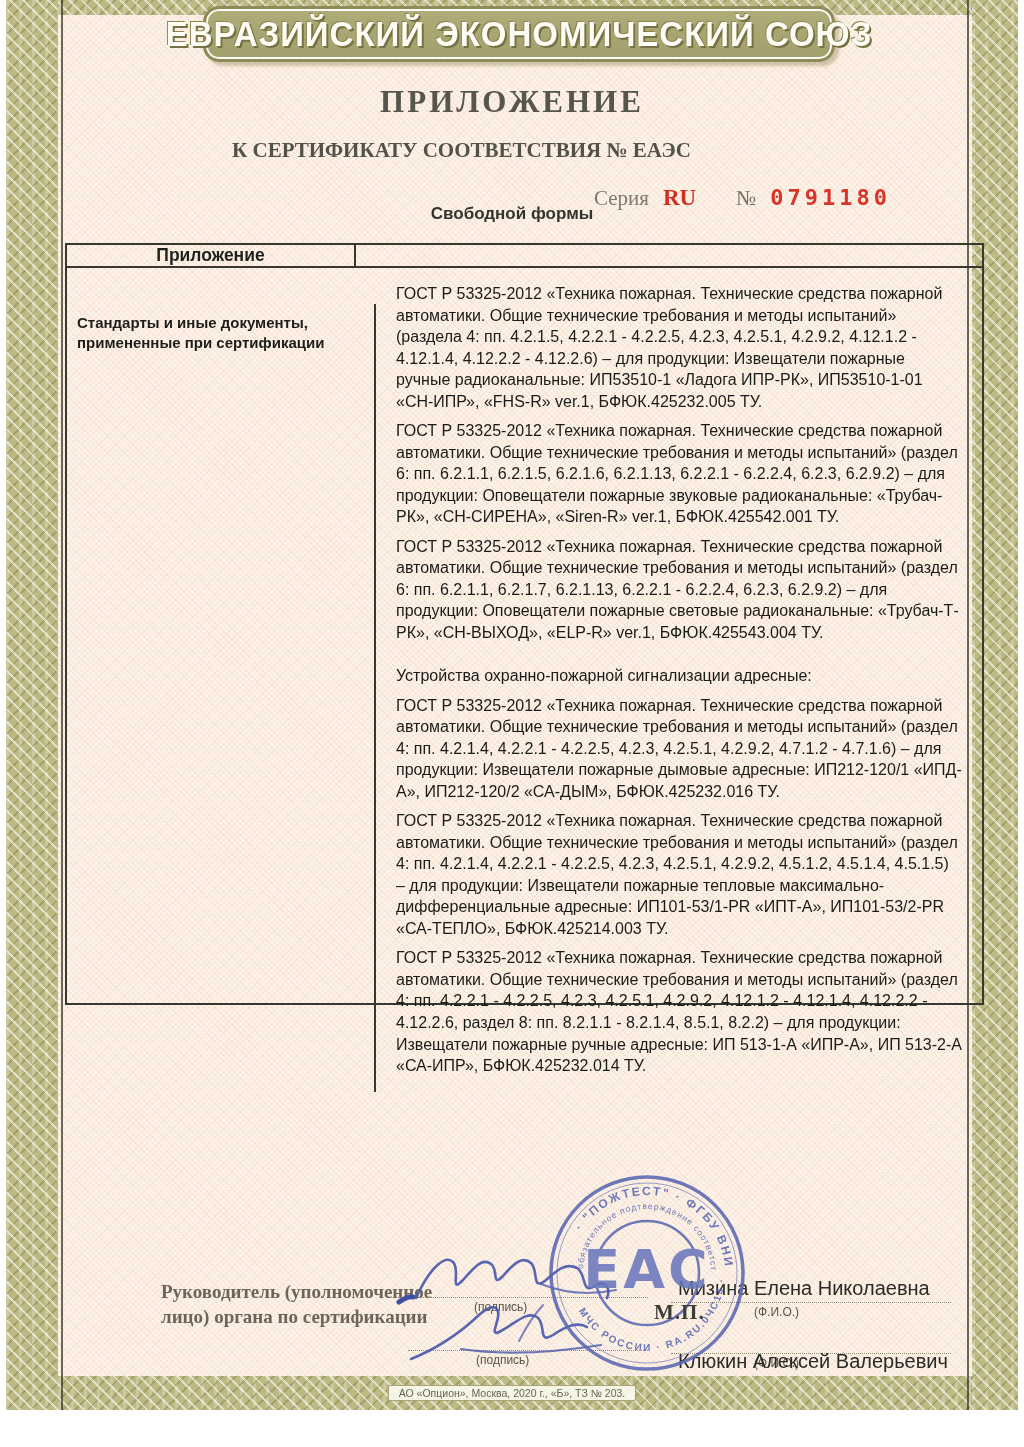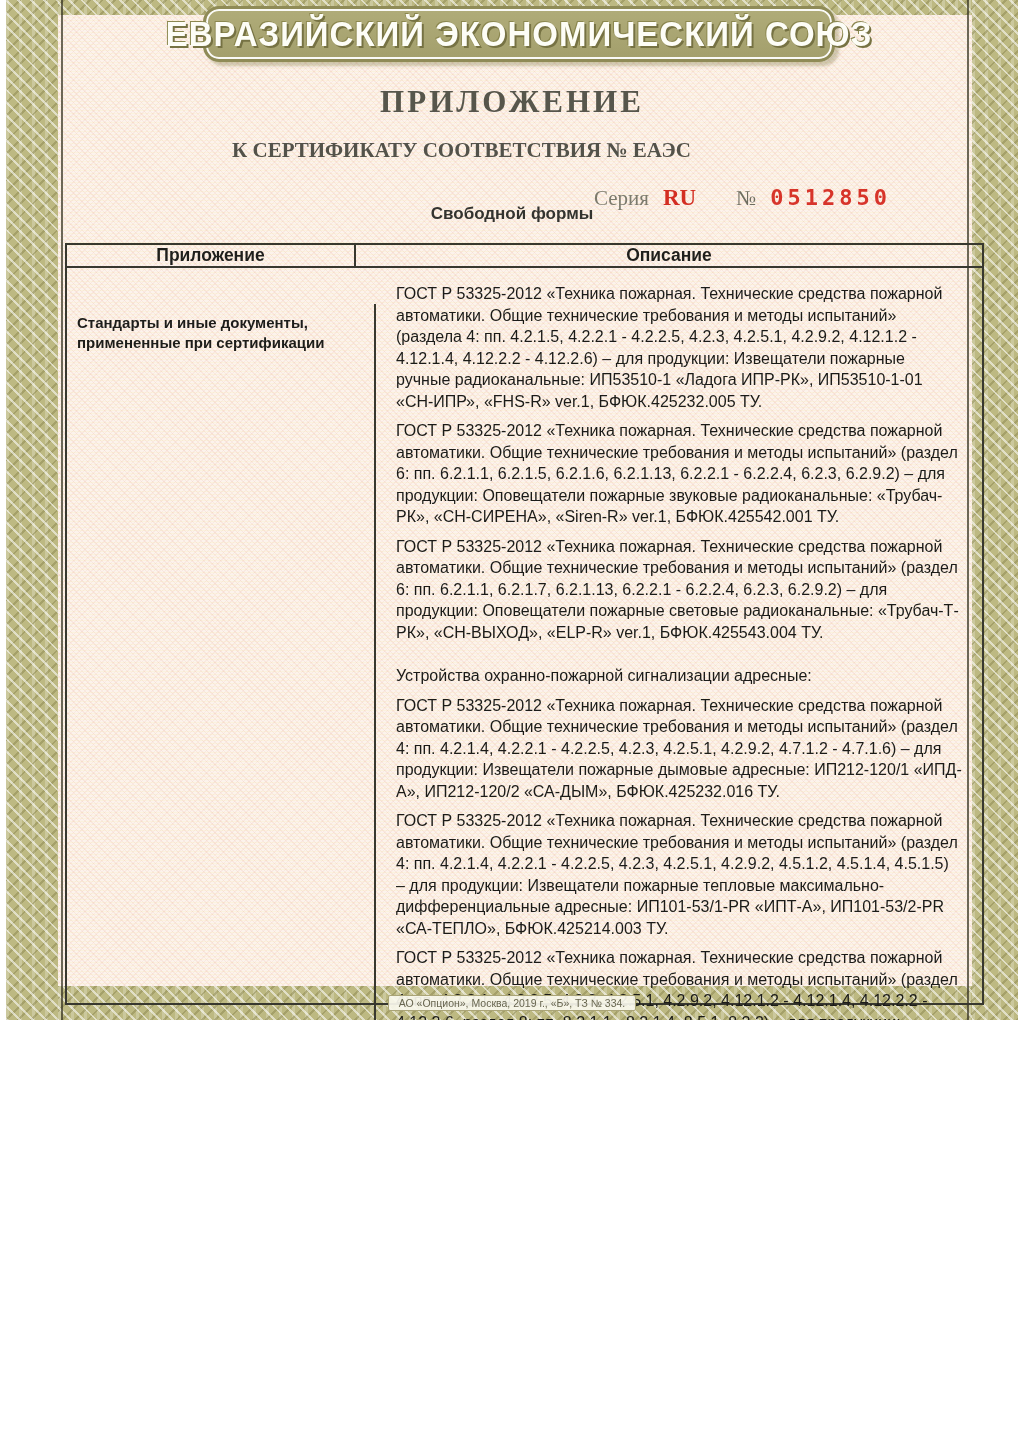--- a/index.html
+++ b/index.html
@@ -1,18 +1,18 @@
 <!DOCTYPE html>
 <html><head>
 <meta charset="utf-8">
 <style>
   html,body{margin:0;padding:0;}
   body{width:1024px;height:1447px;background:#ffffff;position:relative;
        font-family:"Liberation Sans",sans-serif;-webkit-font-smoothing:antialiased;}
-  .paper{position:absolute;left:6px;top:0;width:1012px;height:1020px;
+  .paper{position:absolute;left:6px;top:0;width:1012px;height:1410px;
     background-color:#fcf3ec;
     background-image:
       repeating-linear-gradient(45deg, rgba(233,165,150,.16) 0 1px, transparent 1px 4px),
       repeating-linear-gradient(-45deg, rgba(233,165,150,.13) 0 1px, transparent 1px 4px),
       repeating-linear-gradient(0deg, rgba(248,238,170,.22) 0 1px, transparent 1px 3px);
     overflow:hidden;}
   .band{position:absolute;background-color:#bdb982;
     background-image:
       repeating-linear-gradient(45deg, rgba(255,255,255,.55) 0 2px, transparent 2px 9px),
       repeating-linear-gradient(-45deg, rgba(128,123,68,.40) 0 2px, transparent 2px 9px),
@@ -114,29 +114,28 @@
   <div class="doc-title">ПРИЛОЖЕНИЕ</div>
 
   <div class="cert-line">
     <span class="cert-label">К СЕРТИФИКАТУ СООТВЕТСТВИЯ № ЕАЭС</span>
   </div>
 
   <div class="series-line">
     <span class="series-label">Серия</span>
     <span class="series-value">RU</span>
     <span class="num-sign">№</span>
-    <span class="blank-number">0512850</span>
+    <span class="blank-number">0791180</span>
   </div>
 
   <div class="form-type">Свободной формы</div>
 
   <div class="cert-table">
     <div class="t-header">
       <div class="col-app th">Приложение</div>
-      <div class="col-desc th">Описание</div>
     </div>
     <div class="t-body">
       <div class="col-app cell-app">Стандарты и иные документы,
 примененные при сертификации</div>
       <div class="col-desc cell-desc">
         <p>ГОСТ Р 53325-2012 «Техника пожарная. Технические средства пожарной автоматики. Общие технические требования и методы испытаний» (раздела 4: пп. 4.2.1.5, 4.2.2.1 - 4.2.2.5, 4.2.3, 4.2.5.1, 4.2.9.2, 4.12.1.2 - 4.12.1.4, 4.12.2.2 - 4.12.2.6) – для продукции: Извещатели пожарные ручные радиоканальные: ИП53510-1 «Ладога ИПР-РК», ИП53510-1-01 «СН-ИПР», «FHS-R» ver.1, БФЮК.425232.005 ТУ.</p>
         <p>ГОСТ Р 53325-2012 «Техника пожарная. Технические средства пожарной автоматики. Общие технические требования и методы испытаний» (раздел 6: пп. 6.2.1.1, 6.2.1.5, 6.2.1.6, 6.2.1.13, 6.2.2.1 - 6.2.2.4, 6.2.3, 6.2.9.2) – для продукции: Оповещатели пожарные звуковые радиоканальные: «Трубач-РК», «СН-СИРЕНА», «Siren-R» ver.1, БФЮК.425542.001 ТУ.</p>
         <p>ГОСТ Р 53325-2012 «Техника пожарная. Технические средства пожарной автоматики. Общие технические требования и методы испытаний» (раздел 6: пп. 6.2.1.1, 6.2.1.7, 6.2.1.13, 6.2.2.1 - 6.2.2.4, 6.2.3, 6.2.9.2) – для продукции: Оповещатели пожарные световые радиоканальные: «Трубач-Т-РК», «СН-ВЫХОД», «ELP-R» ver.1, БФЮК.425543.004 ТУ.</p>
         <p class="gap-above">Устройства охранно-пожарной сигнализации адресные:</p>
         <p>ГОСТ Р 53325-2012 «Техника пожарная. Технические средства пожарной автоматики. Общие технические требования и методы испытаний» (раздел 4: пп. 4.2.1.4, 4.2.2.1 - 4.2.2.5, 4.2.3, 4.2.5.1, 4.2.9.2, 4.7.1.2 - 4.7.1.6) – для продукции: Извещатели пожарные дымовые адресные: ИП212-120/1 «ИПД-А», ИП212-120/2 «СА-ДЫМ», БФЮК.425232.016 ТУ.</p>
@@ -190,16 +189,16 @@
     </text>
     <text font-size="8.5" fill="#5a68b2" letter-spacing="1" font-family="Liberation Sans, sans-serif">
       <textPath href="#arcInner" startOffset="2%">обязательное подтверждение соответствия требованиям</textPath>
     </text>
     <text x="105" y="120" text-anchor="middle" font-size="54" font-weight="bold" fill="#6a77bd" letter-spacing="3" font-family="DejaVu Sans, sans-serif">ЕАС</text>
   </svg>
 
   <div class="mp-label">М.П.</div>
 
   <div class="footer-pill">
-    <span>АО «Опцион», Москва, 2019 г., «Б», ТЗ № 334.</span>
+    <span>АО «Опцион», Москва, 2020 г., «Б», ТЗ № 203.</span>
   </div>
 
 </div>
 
 </body></html>

